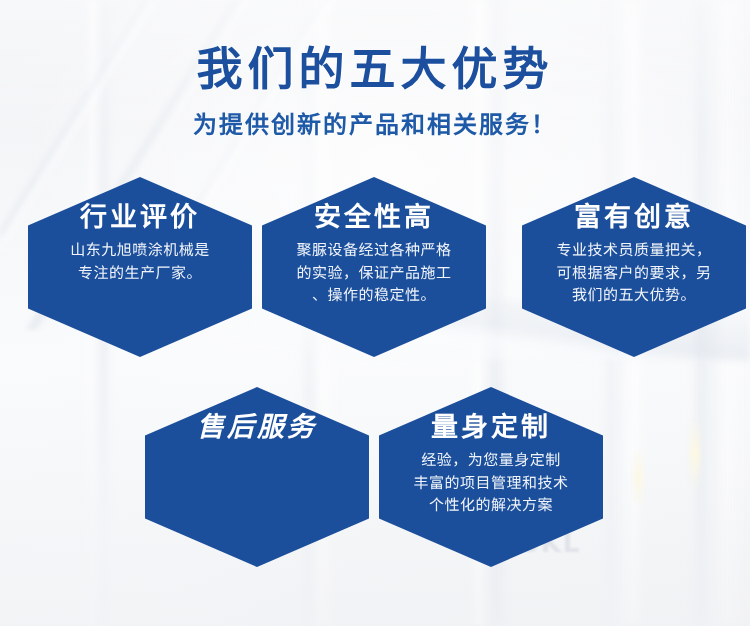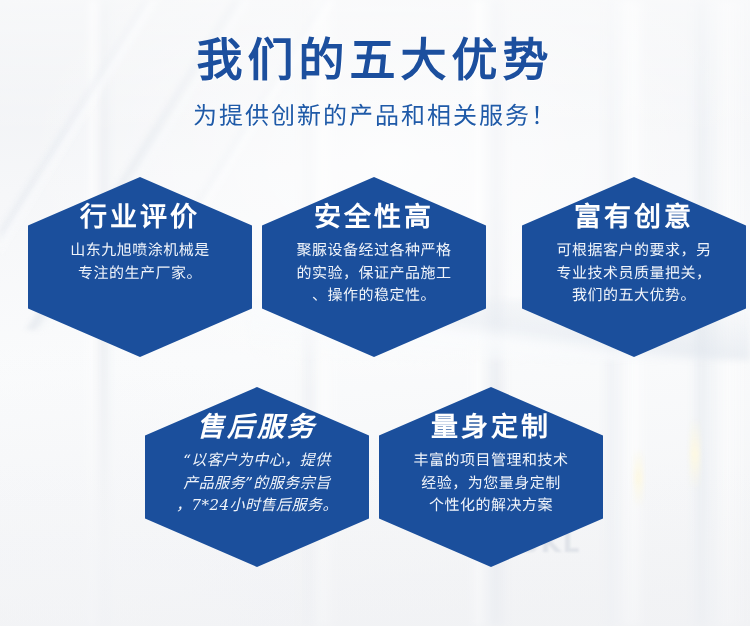--- a/index.html
+++ b/index.html
@@ -64,30 +64,30 @@
     background:radial-gradient(ellipse 520px 340px at 52% 26%,rgba(255,255,255,.75),rgba(255,255,255,0) 72%),
                radial-gradient(ellipse 420px 300px at 8% 88%,rgba(246,247,249,.9),rgba(255,255,255,0) 70%);
   }
   .bg-vignette{
     background:linear-gradient(180deg,rgba(255,255,255,.55) 0%,rgba(255,255,255,0) 22%,rgba(255,255,255,0) 74%,rgba(240,241,244,.5) 100%);
   }
 
   
   .headings{position:absolute;left:0;top:0;width:750px;text-align:center;}
   .main-title{
-    margin:0;padding-top:35px;
+    margin:0;padding-top:44px;
     font-family:"DejaVu Serif","Liberation Serif",serif;
     font-size:46px;font-weight:700;letter-spacing:5px;
     color:#1c4f9e;line-height:1.1;
     text-shadow:1px 1px 0 rgba(255,255,255,.85);
   }
   .sub-title{
     margin:10px 0 0 0;
     font-family:"DejaVu Serif","Liberation Serif",serif;
-    font-size:24px;font-weight:400;letter-spacing:2px;
+    font-size:24px;font-weight:700;letter-spacing:2px;
     color:#1f5aa8;
     text-shadow:1px 1px 0 rgba(255,255,255,.8);
   }
 
   
   .hex{
     position:absolute;
     width:224px;height:180px;
     background:#1b4f9c;
     clip-path:polygon(50% 0%,100% 27%,100% 73%,50% 100%,0% 73%,0% 27%);
@@ -162,37 +162,32 @@
     <div class="hex-body">
       <span class="ln">聚脲设备经过各种严格</span>
       <span class="ln">的实验，保证产品施工</span>
       <span class="ln">、操作的稳定性。</span>
     </div>
   </div>
 
   <div class="hex" id="hex-3">
     <h2 class="hex-title">富有创意</h2>
     <div class="hex-body">
+      <span class="ln">专业技术员质量把关，</span>
       <span class="ln">可根据客户的要求，另</span>
-      <span class="ln">专业技术员质量把关，</span>
       <span class="ln">我们的五大优势。</span>
     </div>
   </div>
 
   <div class="hex" id="hex-4">
     <h2 class="hex-title">售后服务</h2>
-    <div class="hex-body">
-      <span class="ln">“以客户为中心，提供</span>
-      <span class="ln">产品服务”的服务宗旨</span>
-      <span class="ln">，7*24小时售后服务。</span>
-    </div>
   </div>
 
   <div class="hex" id="hex-5">
     <h2 class="hex-title">量身定制</h2>
     <div class="hex-body">
+      <span class="ln">经验，为您量身定制</span>
       <span class="ln">丰富的项目管理和技术</span>
-      <span class="ln">经验，为您量身定制</span>
       <span class="ln">个性化的解决方案</span>
     </div>
   </div>
 
 </div>
 
 </body></html>

